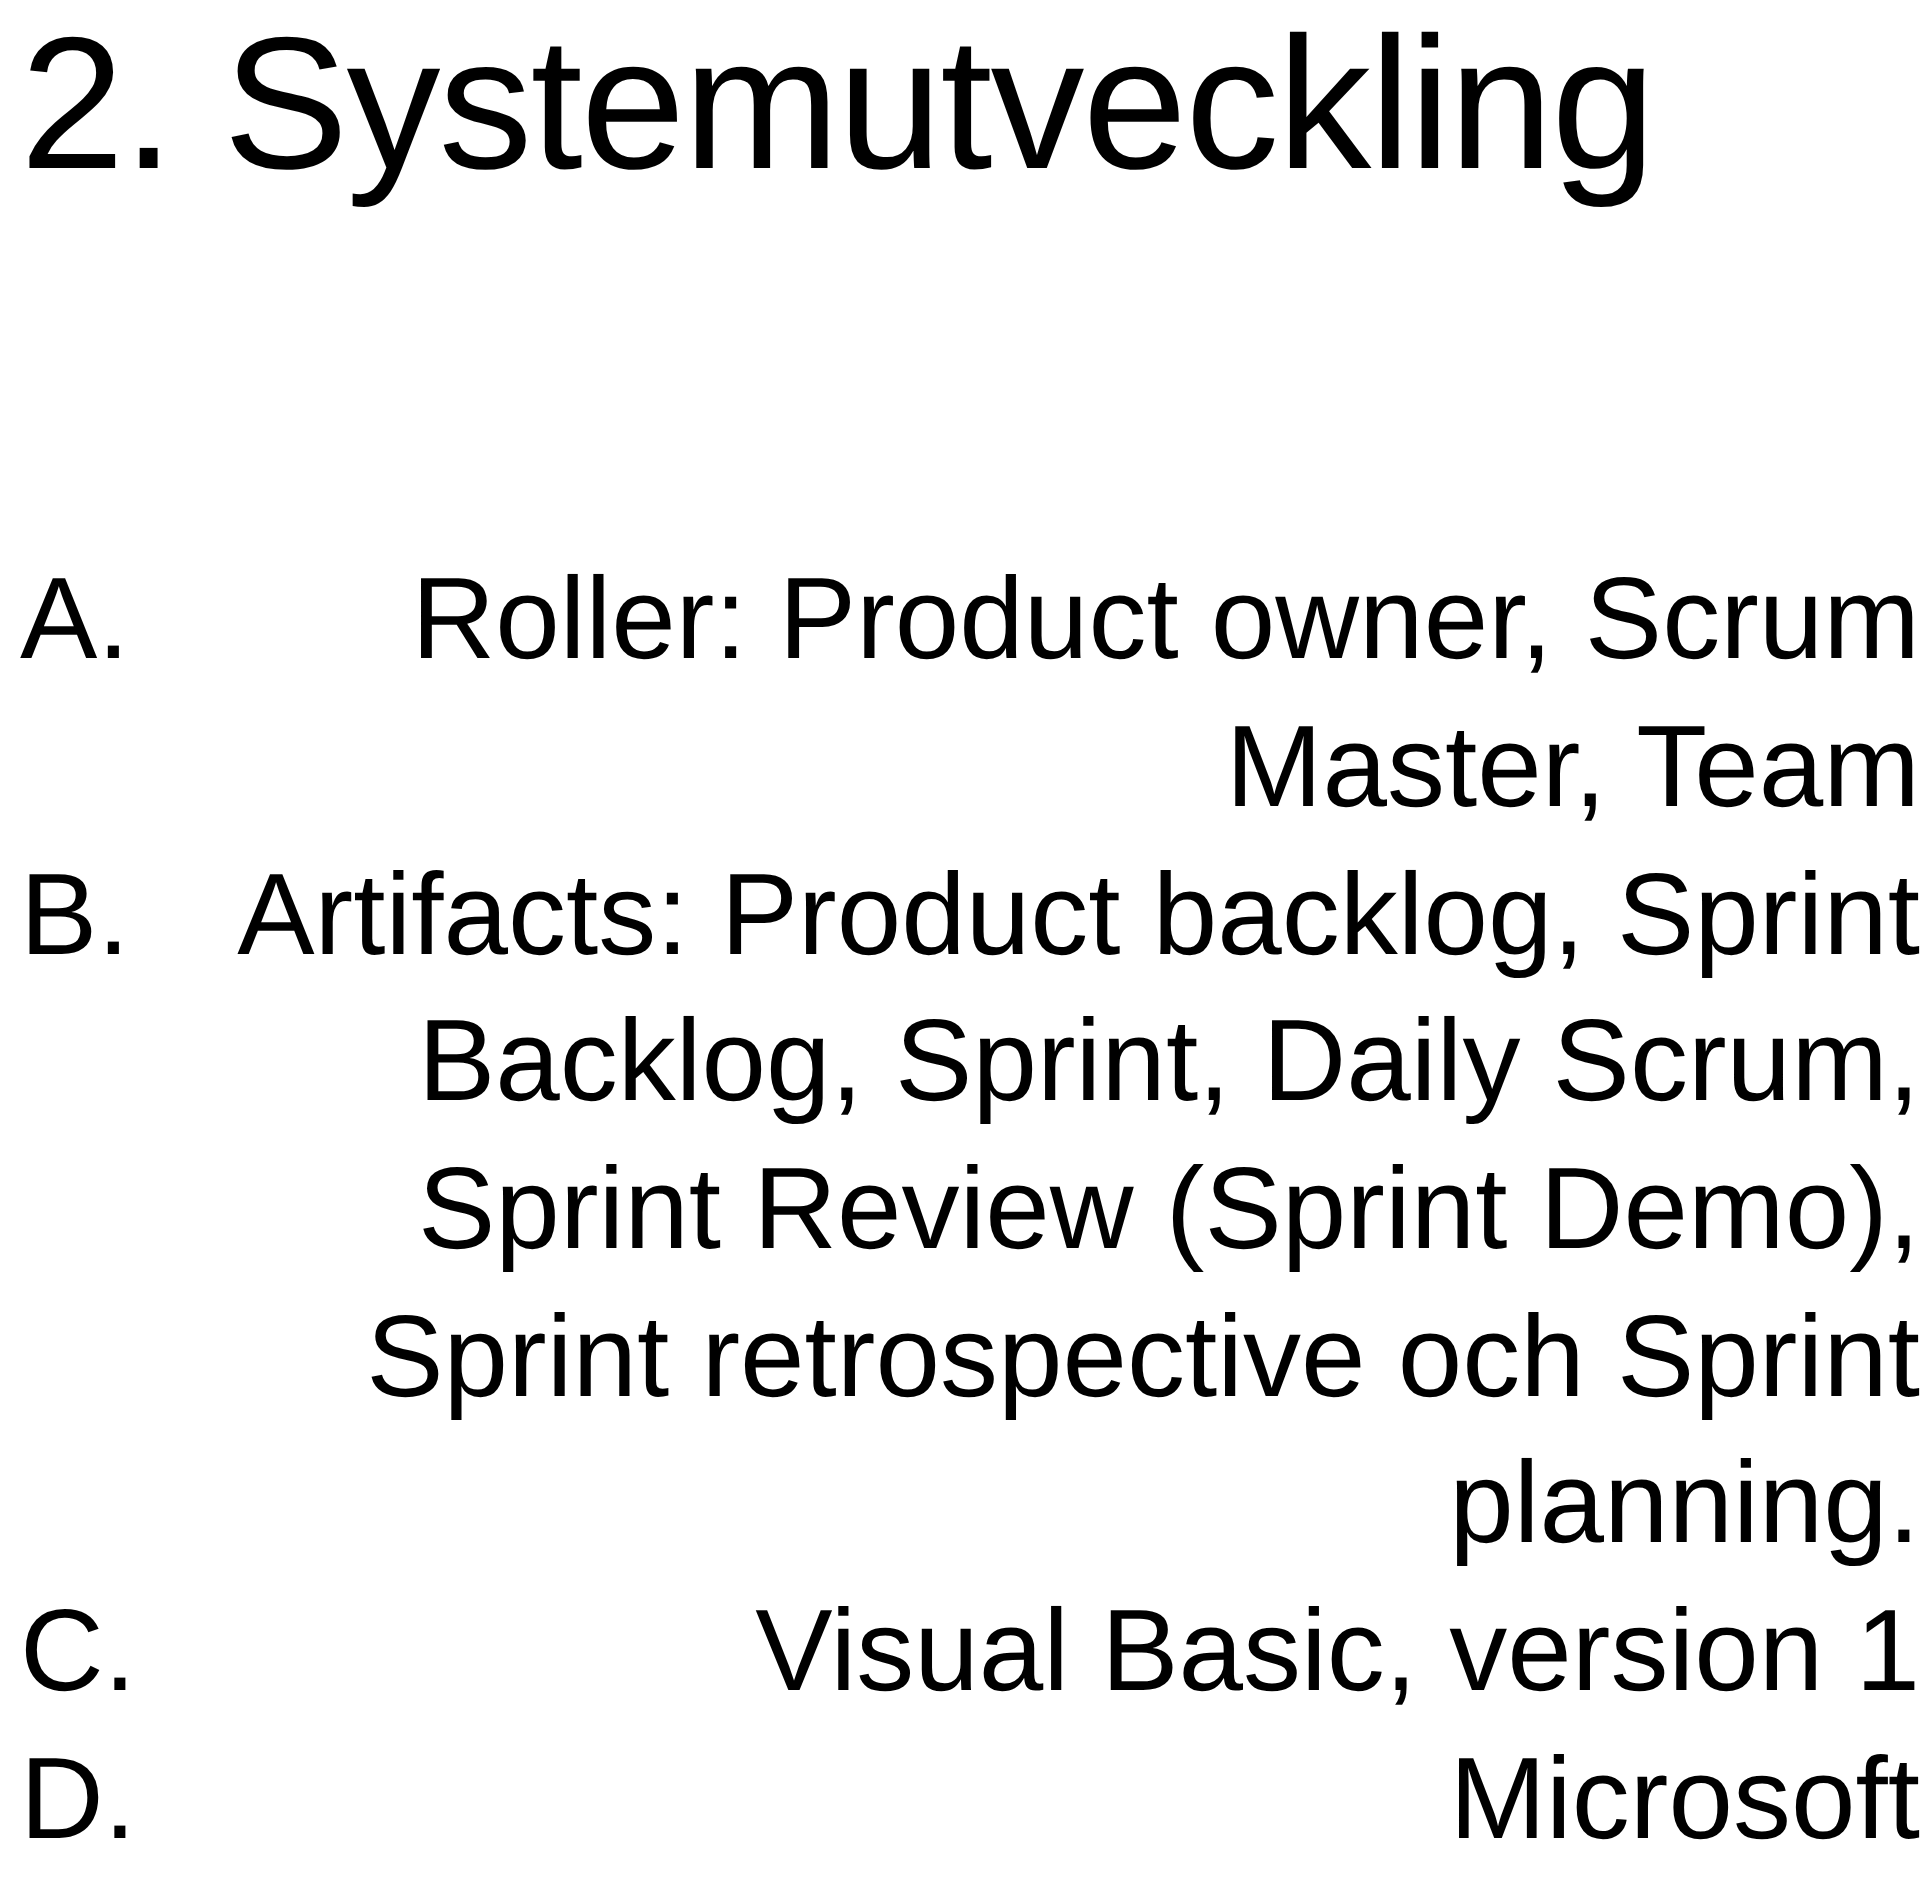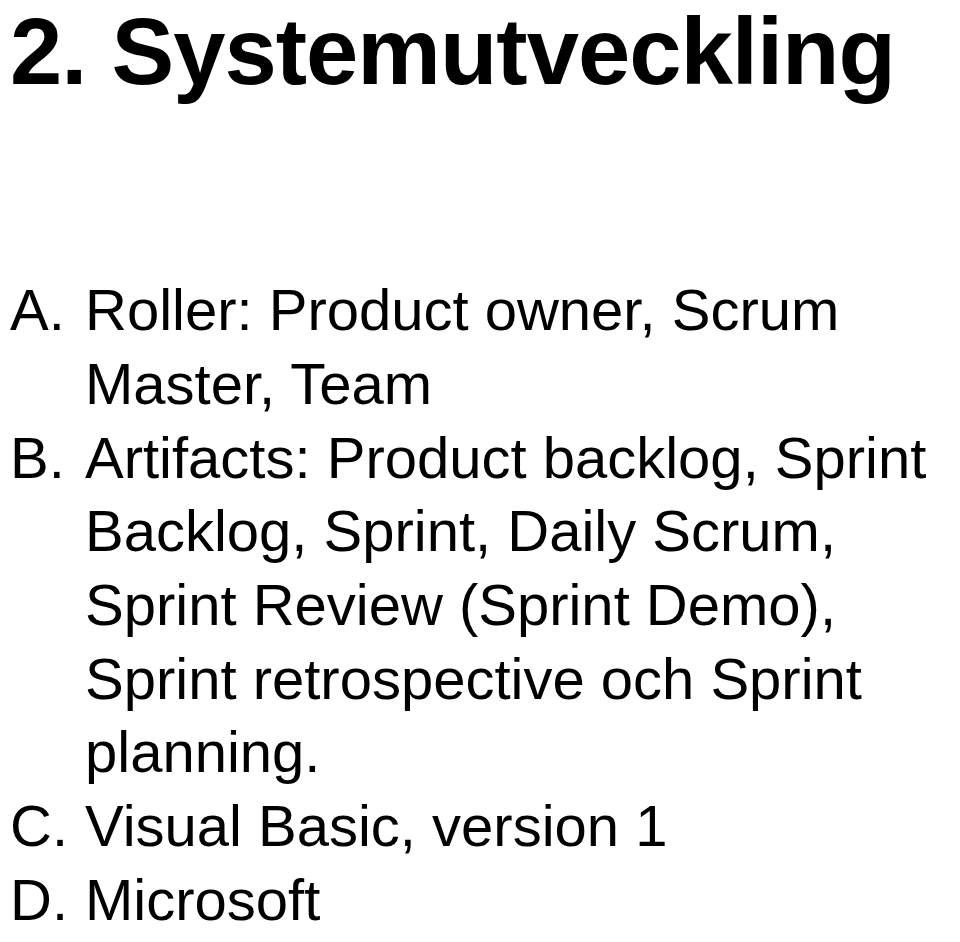--- a/index.html
+++ b/index.html
@@ -10,21 +10,21 @@
     body {
       width: 960px;
       height: 942px;
       background: #ffffff;
       font-family: Arial, Helvetica, sans-serif;
       color: #000000;
       padding: 0;
     }
     .heading {
       font-size: 94px;
-      font-weight: bold;
+      font-weight: normal;
       line-height: 1.1;
       margin-left: 10px;
       margin-top: 0;
       letter-spacing: -1px;
     }
     .list-container {
       margin-top: 170px;
       margin-left: 10px;
     }
     .list-item {
@@ -32,20 +32,21 @@
       font-size: 58px;
       line-height: 1.27;
       font-weight: normal;
     }
     .marker {
       width: 75px;
       flex-shrink: 0;
     }
     .content {
       flex: 1;
+      text-align: right;
     }
   </style>
 </head>
 <body>
 
 <h1 class="heading">2. Systemutveckling</h1>
 
 <div class="list-container">
   <div class="list-item">
     <span class="marker">A.</span>

